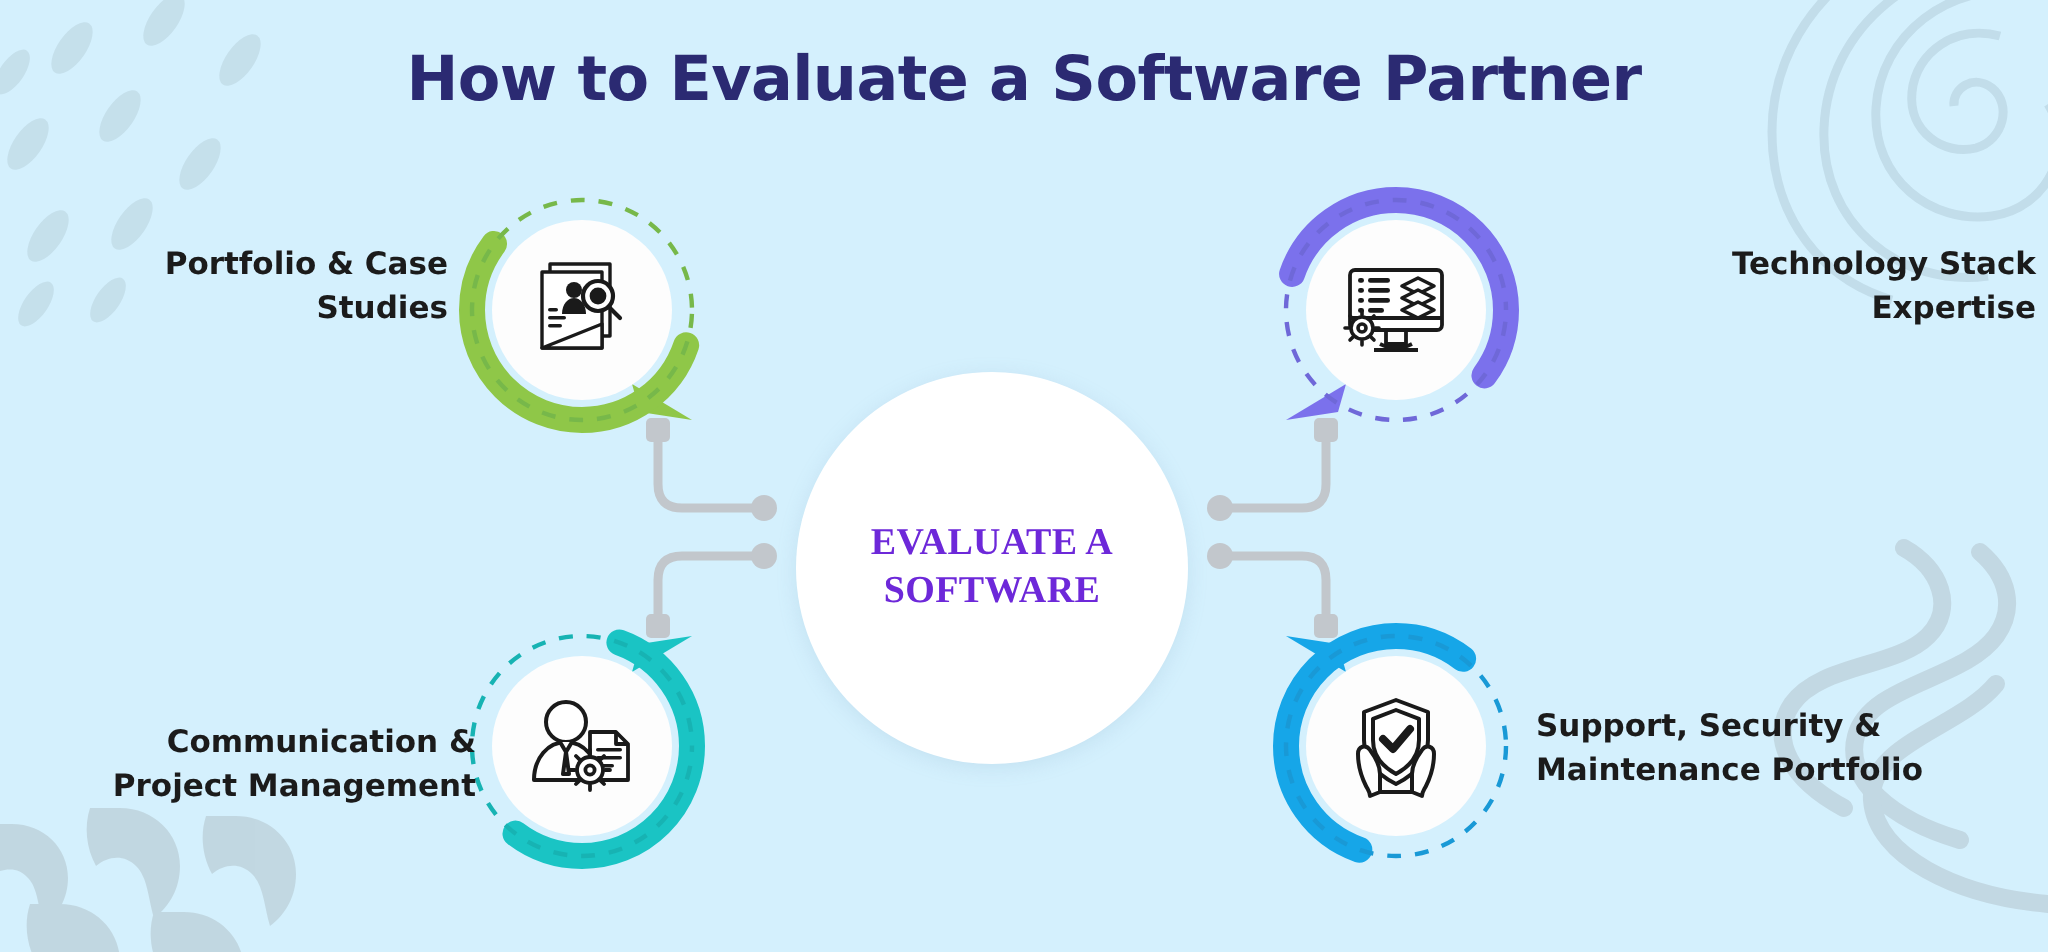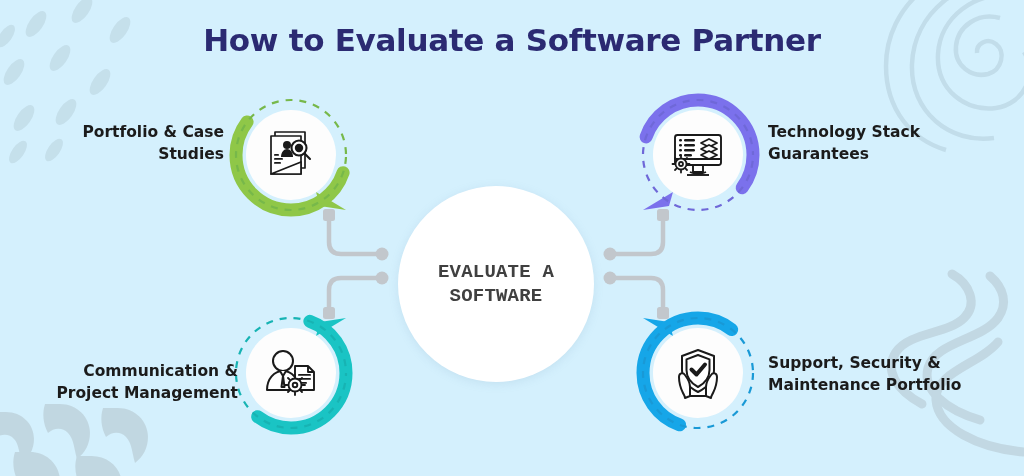--- a/index.html
+++ b/index.html
@@ -55,23 +55,23 @@
     display: flex;
     align-items: center;
     justify-content: center;
     box-shadow: 0 2px 10px rgba(120,160,190,0.18);
   }
   .hub-text {
     text-align: center;
     font-size: 19px;
     font-weight: bold;
     line-height: 1.28;
-    color: #404040;
+    color: #6d28d9;
     letter-spacing: 0.2px;
-    font-family: Liberation Mono, monospace;
+    font-family: Liberation Serif, serif;
   }
 
   
   .node {
     position: absolute;
     width: 106px;
     height: 106px;
   }
   .node .ring-svg {
     position: absolute;
@@ -102,21 +102,21 @@
   
   .label {
     position: absolute;
     font-size: 15.5px;
     font-weight: bold;
     line-height: 1.45;
     color: #1b1b1b;
     font-family: "DejaVu Sans", sans-serif;
   }
   .label-tl { right: 800px; top: 121px; width: 230px; text-align: right; }
-  .label-tr { left: 768px; top: 121px; width: 250px; text-align: left; }
+  .label-tr { left: 768px; top: 121px; width: 250px; text-align: right; }
   .label-bl { right: 786px; top: 360px; width: 250px; text-align: right; }
   .label-br { left: 768px; top: 352px; width: 252px; text-align: left; }
 
   
   .connectors {
     position: absolute;
     inset: 0;
     width: 1024px;
     height: 476px;
     pointer-events: none;
@@ -262,21 +262,21 @@
           <circle cx="12" cy="38" r="5.5" fill="#ffffff"></circle>
           <circle cx="12" cy="38" r="2" fill="#ffffff"></circle>
           <path d="M12 31.5 L12 29.5 M12 46.5 L12 44.5 M5.5 38 L3.5 38 M20.5 38 L18.5 38
                    M7.4 33.4 L6 32 M18 44 L16.6 42.6 M16.6 33.4 L18 32 M6 44 L7.4 42.6" stroke-linecap="round"></path>
         </g>
       </svg>
     </div>
   </div>
   <div class="label label-tr">
     <div>Technology Stack</div>
-    <div>Guarantees</div>
+    <div>Expertise</div>
   </div>
 
   <div class="node node-bl">
     <svg class="ring-svg" viewBox="0 0 134 134">
       <path d="M92 30 L122 12 L96 16 Z" fill="#1ac4c4"></path>
       <circle cx="67" cy="67" r="55" fill="none" stroke="#1ac4c4" stroke-width="13" stroke-linecap="round" stroke-dasharray="190 156" stroke-dashoffset="-278"></circle>
       <circle cx="67" cy="67" r="55" fill="none" stroke="#17b3b3" stroke-width="2.2" stroke-dasharray="7 7" stroke-dashoffset="-108" pathLength="346"></circle>
     </svg>
     <div class="disc">
       <svg width="58" height="58" viewBox="0 0 58 58">

